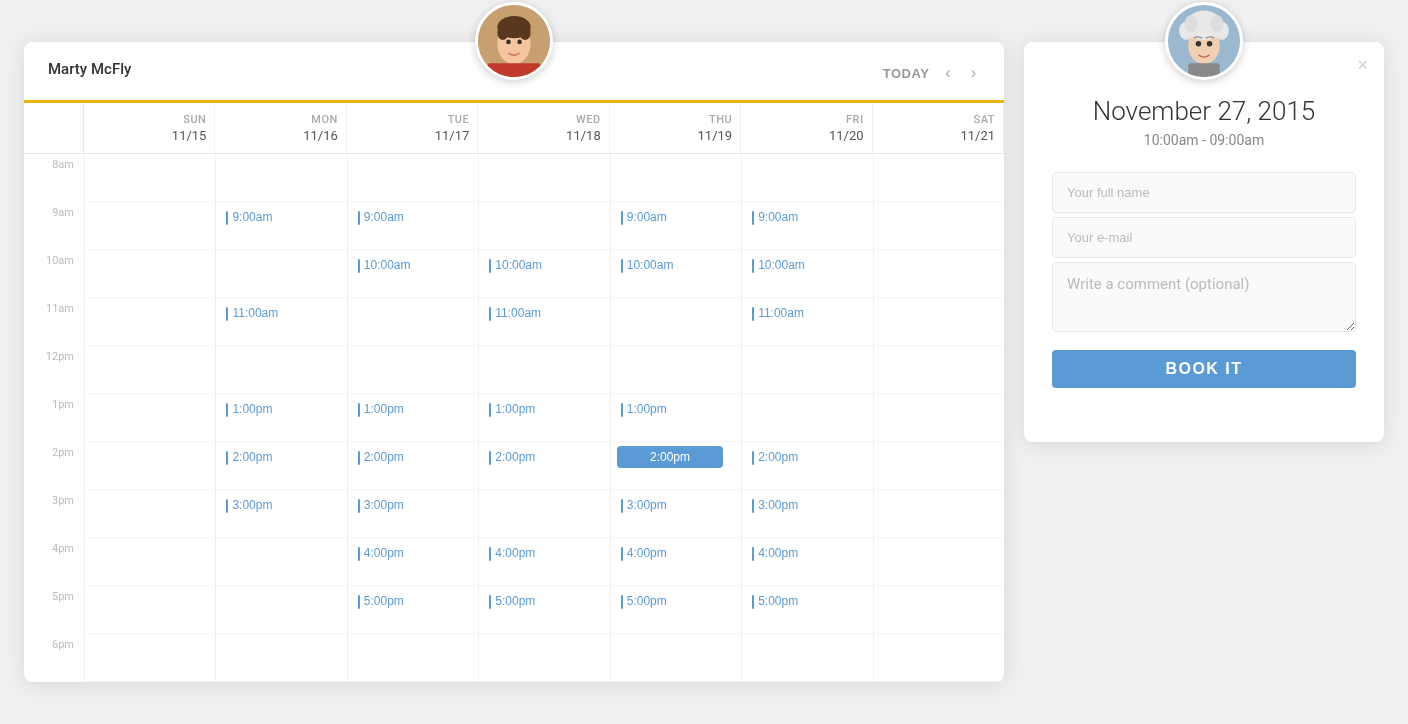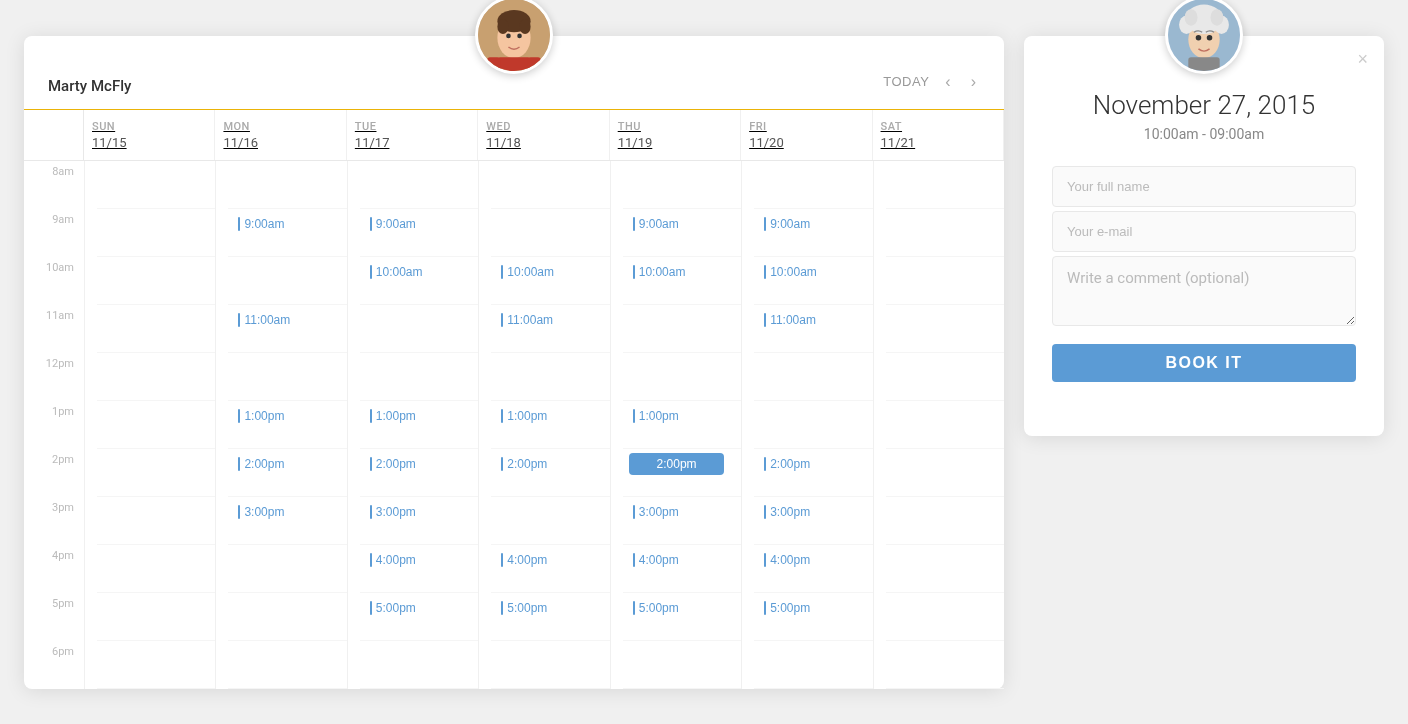--- a/index.html
+++ b/index.html
@@ -39,24 +39,24 @@
       height: 78px;
       border-radius: 50%;
       overflow: hidden;
       border: 3px solid #fff;
       box-shadow: 0 2px 8px rgba(0,0,0,0.2);
       background: #c8a882;
     }
 
     .calendar-header {
       display: flex;
-      align-items: flex-end;
+      align-items: flex-start;
       justify-content: space-between;
-      padding: 33px 24px 14px;
-      border-bottom: 1px solid #eab308;
+      padding: 18px 24px 14px;
+      border-bottom: 3px solid #eab308;
     }
 
     .calendar-title {
       font-size: 15px;
       font-weight: 500;
       color: #333;
     }
 
     .calendar-nav {
       display: flex;
@@ -64,21 +64,21 @@
       gap: 12px;
     }
 
     .today-btn {
       font-size: 13px;
       color: #999;
       background: none;
       border: none;
       cursor: pointer;
       letter-spacing: 0.5px;
-      font-weight: 400;
+      font-weight: 700;
     }
 
     .nav-arrow {
       background: none;
       border: none;
       cursor: pointer;
       color: #aaa;
       font-size: 16px;
       padding: 4px;
       display: flex;
@@ -87,23 +87,22 @@
 
     
     .week-header {
       display: grid;
       grid-template-columns: 60px repeat(7, 1fr);
       border-bottom: 1px solid #e8e8e8;
     }
 
     .week-header-cell {
       padding: 10px 8px;
-      text-align: left;
+      text-align: right;
       border-right: 1px solid #f0f0f0;
-      text-decoration: underline;
     }
 
     .week-header-cell:first-child {
       border-right: 1px solid #e8e8e8;
     }
 
     .day-name {
       font-size: 11px;
       color: #aaa;
       font-weight: 500;
@@ -140,21 +139,20 @@
 
     .time-label {
       font-size: 11px;
       color: #bbb;
     }
 
     .day-col {
       border-left: 1px solid #f0f0f0;
       display: flex;
       flex-direction: column;
-      padding-left: 12px;
     }
 
     .day-cell {
       height: 48px;
       border-bottom: 1px solid #f5f5f5;
       position: relative;
       padding: 4px 6px;
     }
 
     .slot-btn {

